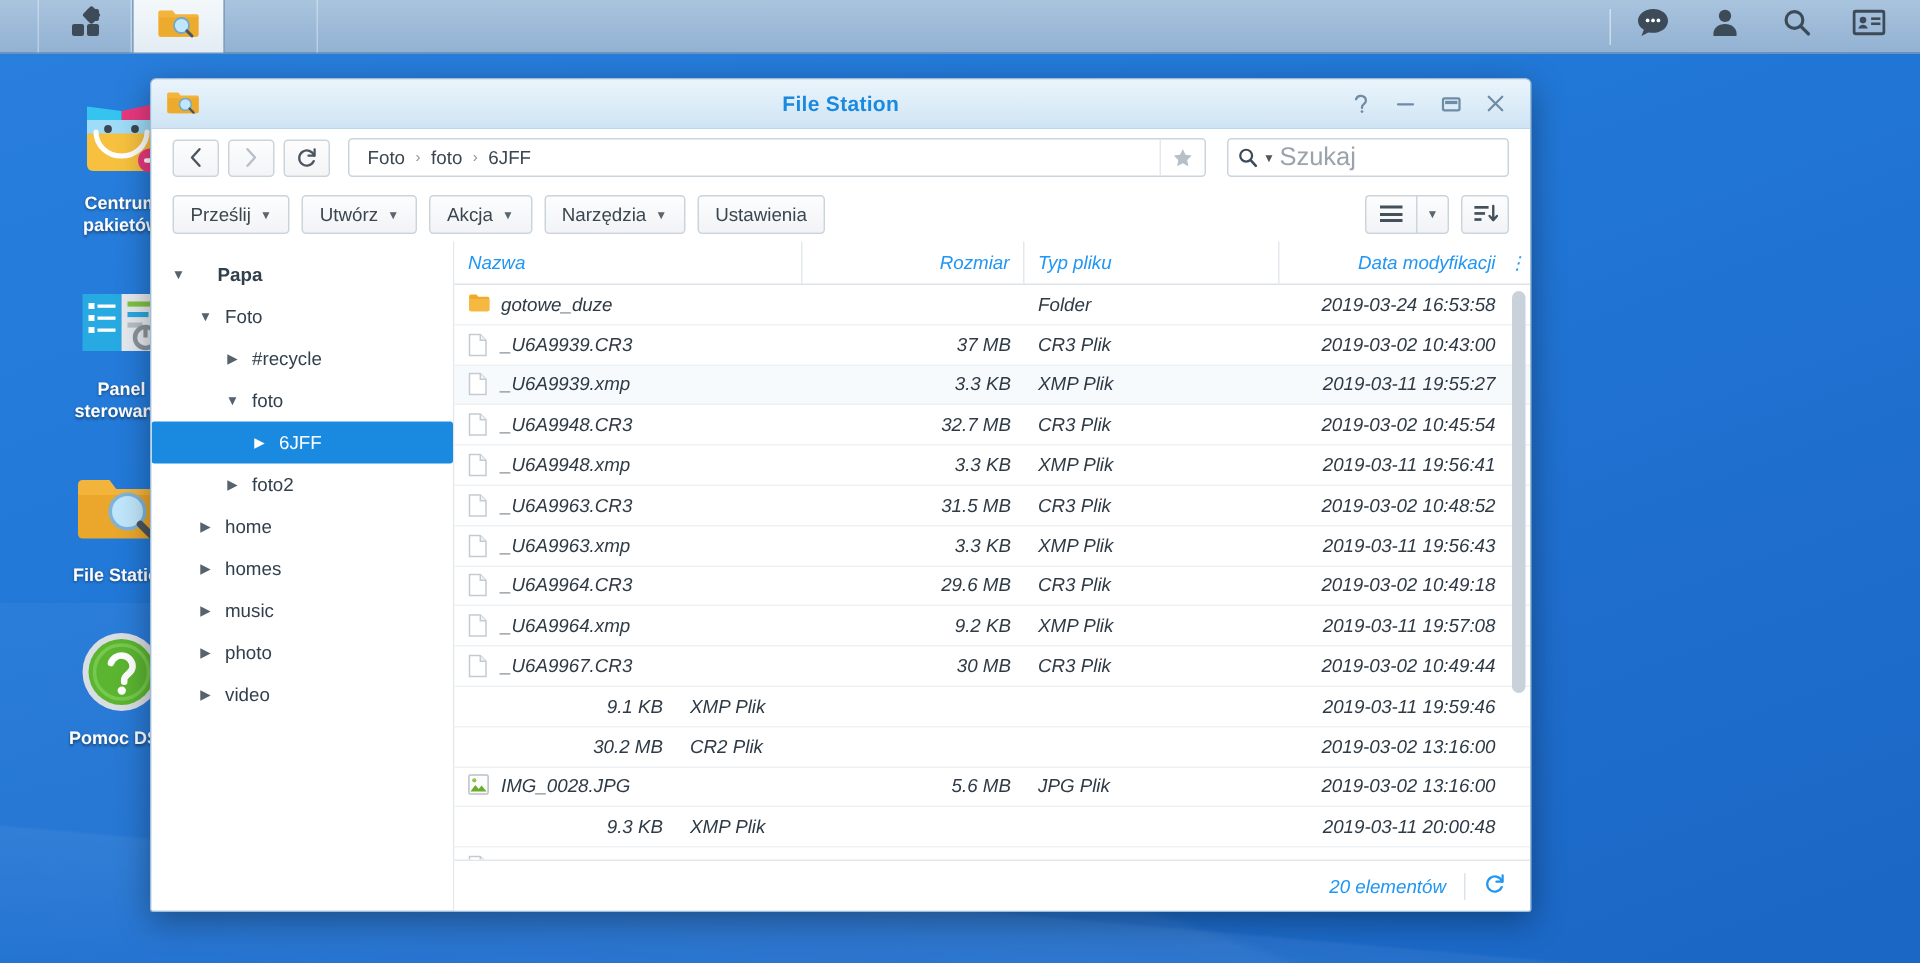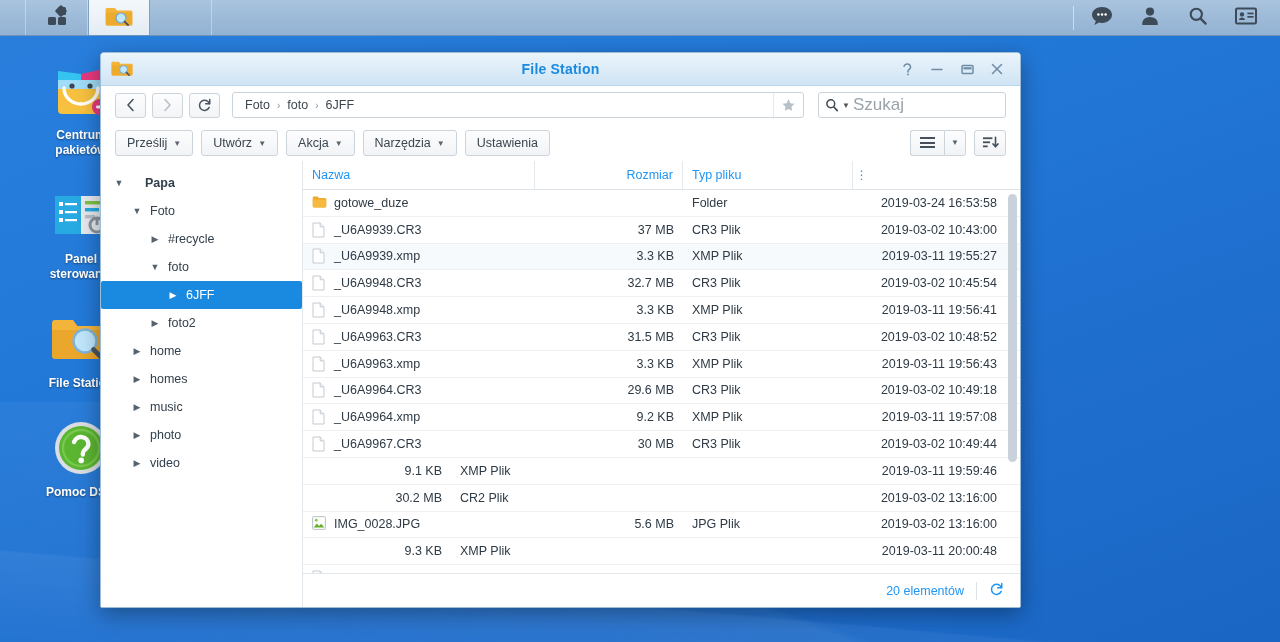--- a/index.html
+++ b/index.html
@@ -191,21 +191,21 @@
   }
   .tree-item.sel { background: #1a8ae0; color: #fff; }
   .tree-item.root { font-weight: bold; }
   .tw {
     width: 16px; flex: none; font-size: 9px; color: #56626e;
     display: flex; align-items: center; justify-content: center;
   }
   .tree-item.sel .tw { color: #fff; }
 
   
-  .filepane { flex: 1; display: flex; flex-direction: column; min-width: 0; background: #fff; }
+  .filepane { flex: 1; display: flex; flex-direction: column; min-width: 0; background: #fff; font-style: italic; }
   .colhead {
     height: 29px; flex: none; display: flex; align-items: stretch;
     border-bottom: 1px solid #dde3e8;
     background: #fff;
   }
   .ch {
     font-size: 12.5px; color: #2196f3;
     display: flex; align-items: center;
     border-right: 1px solid #e4e9ed;
     padding: 0 9px;
@@ -558,20 +558,21 @@
           <span class="tw">▶</span>
           <span style="margin-left: 5px;">video</span>
         </div>
       </div>
 
     <div class="filepane">
       <div class="colhead">
         <div class="ch c-name">Nazwa</div>
         <div class="ch c-size">Rozmiar</div>
         <div class="ch c-type">Typ pliku</div>
+        <div class="ch c-date">Data modyfikacji</div>
         <div class="ch c-menu">⋮</div>
       </div>
       <div class="rows-wrap">
         <div class="rows" id="file-rows">
             <div class="row">
               <div class="c-name">
                 <span class="ficon"><svg width="15" height="14" viewBox="0 0 16 14">
                     <path d="M.8 2.2A1.2 1.2 0 0 1 2 1h4l1.3 1.6H14a1.2 1.2 0 0 1 1.2 1.2v7.8A1.2 1.2 0 0 1 14 12.8H2a1.2 1.2 0 0 1-1.2-1.2z" fill="#f0a92a"></path>
                     <path d="M.8 4.2h14.4v7.4a1.2 1.2 0 0 1-1.2 1.2H2a1.2 1.2 0 0 1-1.2-1.2z" fill="#f5b942"></path>
                   </svg></span>

